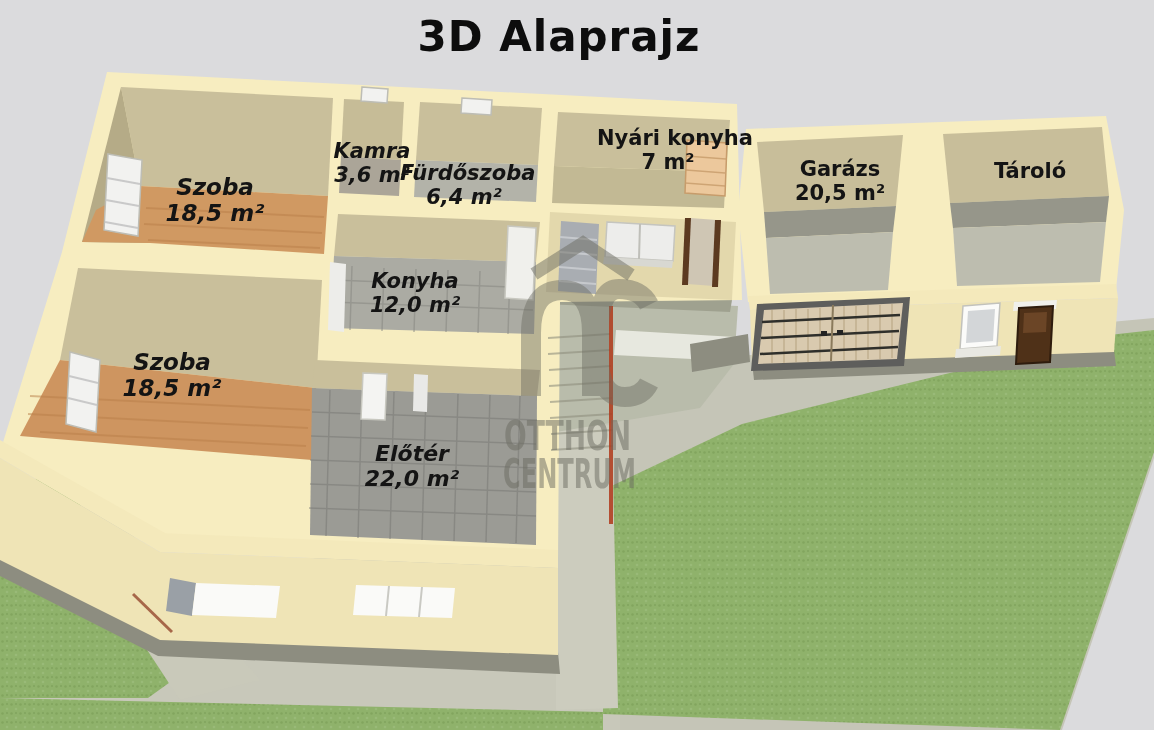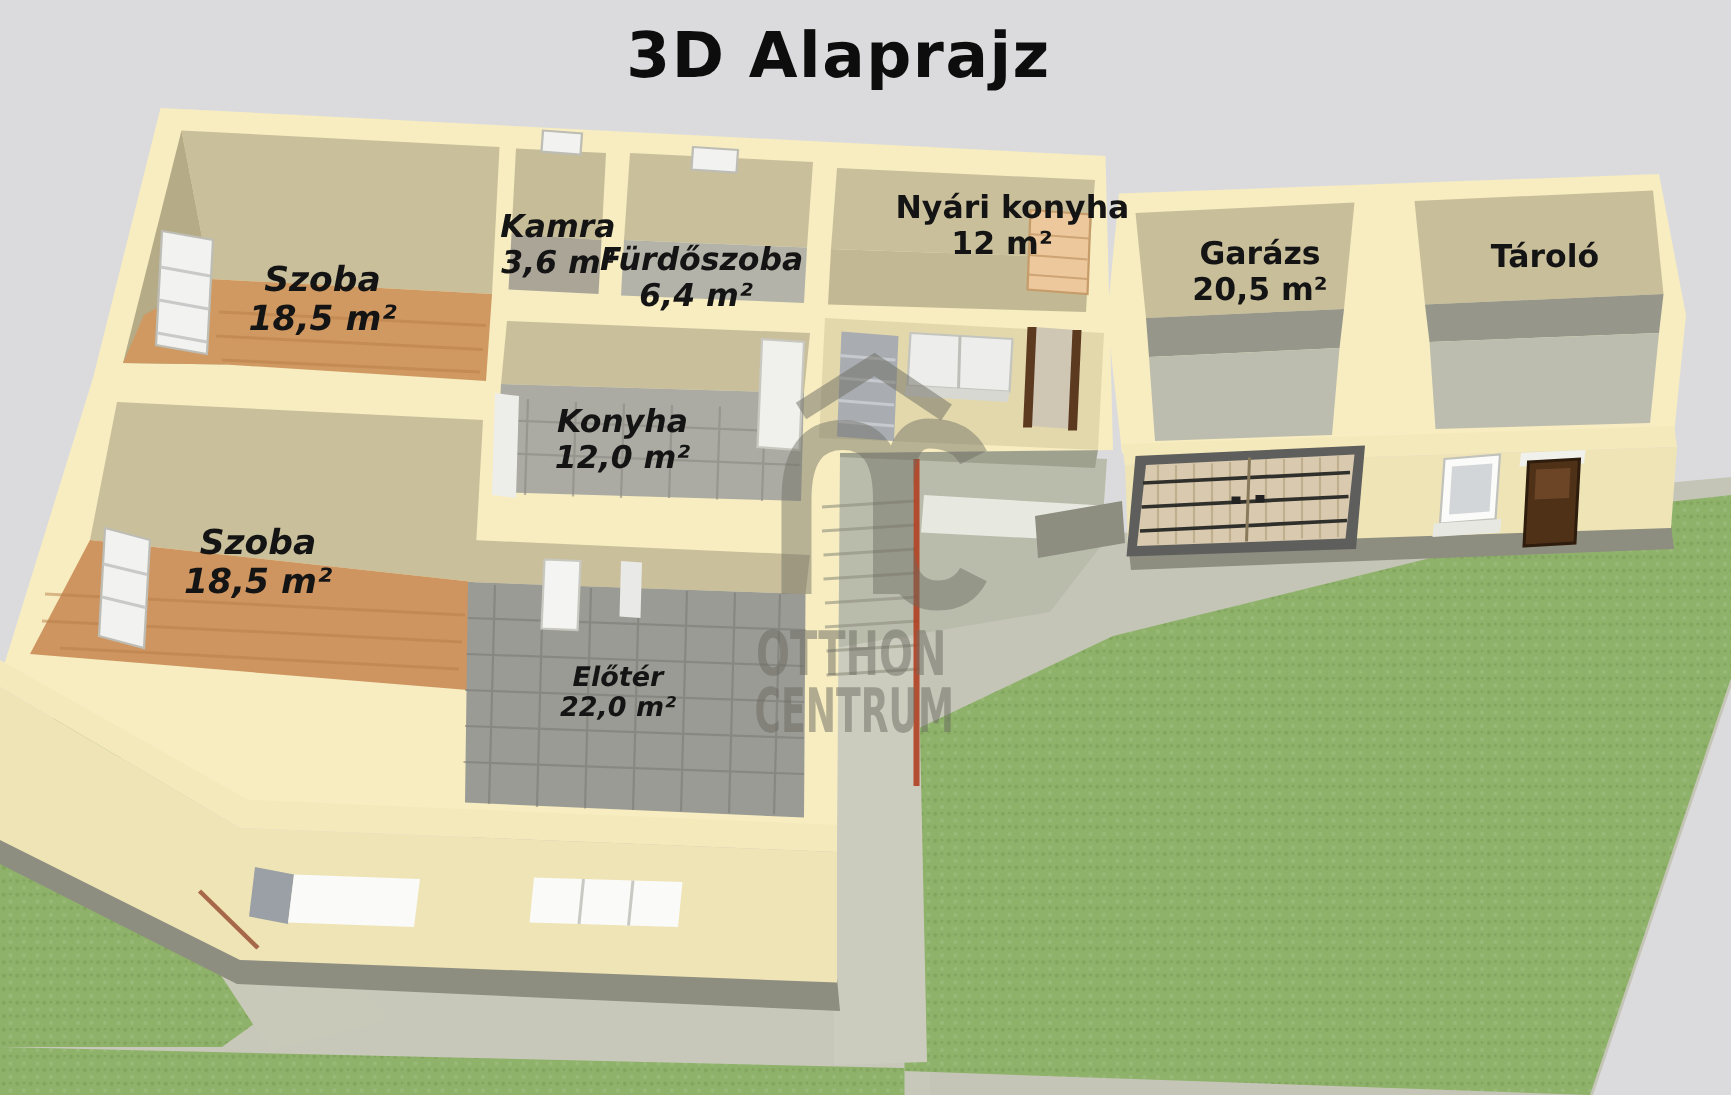--- a/index.html
+++ b/index.html
@@ -20,21 +20,21 @@
   }
   .it{font-style:italic;margin-top:28px;}
   .lbl-szoba1{left:150px;top:147px;width:130px;font-size:23px;}
   .lbl-kamra{left:317px;top:112px;width:110px;}
   .lbl-furdo{left:400px;top:134px;width:128px;font-style:italic;}
   .lbl-nyari{left:573px;top:127px;width:142px;margin-left:24px;}
   .lbl-garazs{left:771px;top:146px;width:138px;margin-top:12px;}
   .lbl-tarolo{left:961px;top:160px;width:138px;text-align:center;}
   .lbl-konyha{left:352px;top:242px;width:126px;}
   .lbl-szoba2{left:103px;top:322px;width:138px;font-size:23px;}
-  .lbl-eloter{left:346px;top:414px;width:132px;font-size:18px;}
+  .lbl-eloter{left:346px;top:414px;width:132px;font-size:22px;}
 </style>
 </head>
 <body>
 
 <svg id="scene" width="1154" height="730" viewBox="0 0 1154 730">
   <defs>
     <pattern id="grassP" width="9" height="9" patternUnits="userSpaceOnUse">
       <rect width="9" height="9" fill="#8FB26B"></rect>
       <circle cx="2.5" cy="2.5" r="1.3" fill="#82A55E"></circle>
       <circle cx="7" cy="7" r="1.3" fill="#99BA78"></circle>
@@ -290,21 +290,21 @@
 <div class="lbl it lbl-kamra">
   <div>Kamra</div>
   <div>3,6 m²</div>
 </div>
 <div class="lbl it lbl-furdo">
   <div>Fürdőszoba</div>
   <div>6,4 m²</div>
 </div>
 <div class="lbl lbl-nyari">
   <div>Nyári konyha</div>
-  <div>12 m²</div>
+  <div>7 m²</div>
 </div>
 <div class="lbl lbl-garazs">
   <div>Garázs</div>
   <div>20,5 m²</div>
 </div>
 <div class="lbl lbl-tarolo">
   <div>Tároló</div>
 </div>
 <div class="lbl it lbl-konyha">
   <div>Konyha</div>

